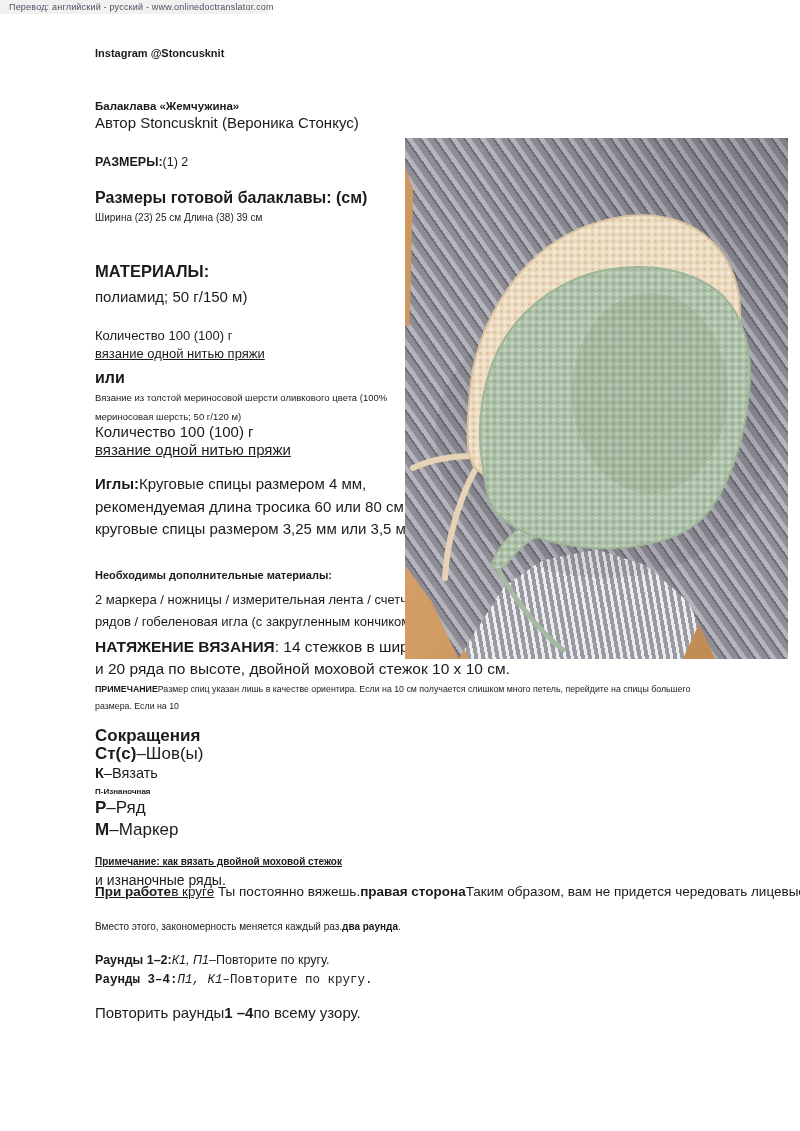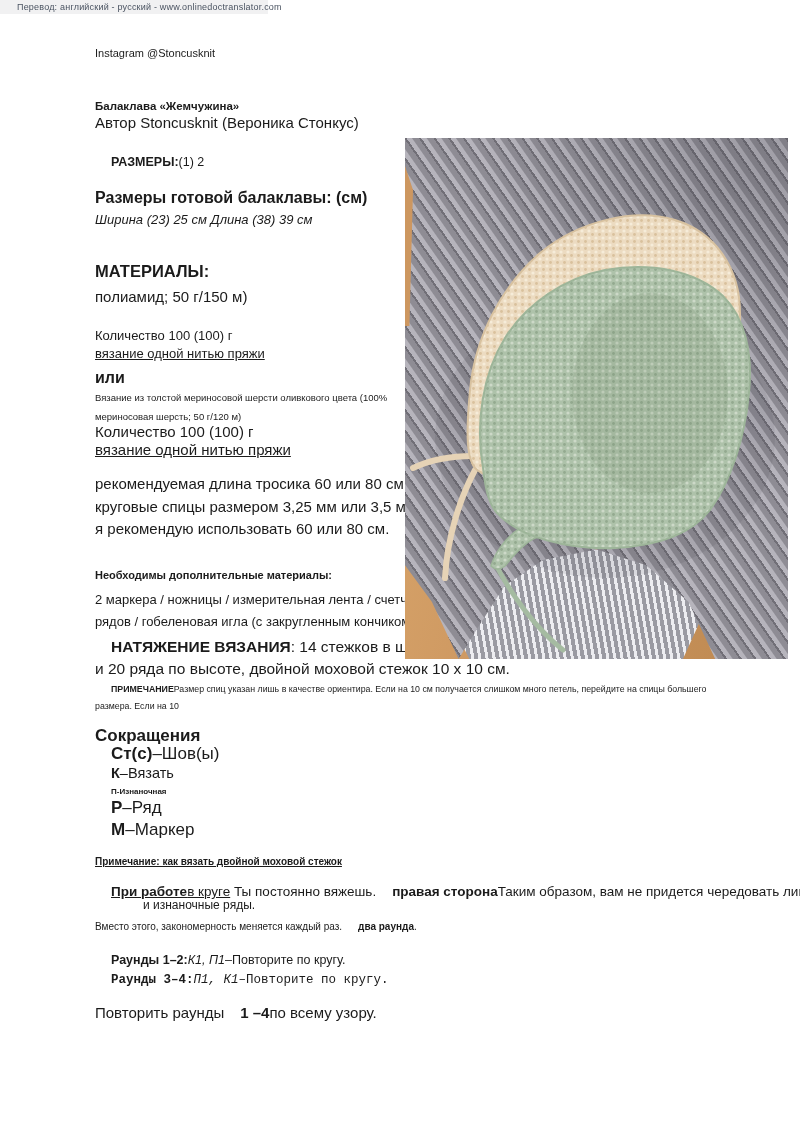--- a/index.html
+++ b/index.html
@@ -2,36 +2,36 @@
 <html style="--page_bg: #ffffff; --text: #1b1b1b; --translator_bar_bg: #f1f1f2; --translator_icon: #e8684a; --translator_text: #4a5361; --blanket_gray: #8e8c94; --blanket_light: #b6b4bc; --hood_beige: #ecdbc1; --hood_beige_light: #f6ecd9; --hood_beige_dark: #d9c19d; --hood_green: #aec2aa; --hood_green_light: #cdd9c8; --hood_green_dark: #93a98f; --wood: #cd9760; --stripe_light: #ededf1; --stripe_dark: #9a9aa2;"><head>
 <meta charset="utf-8">
 <style>
   html,body{margin:0;padding:0;}
   body{
     width:800px;height:1131px;position:relative;overflow:hidden;
     background:var(--page_bg,#fff);color:var(--text,#1b1b1b);
     font-family:"Liberation Sans",sans-serif;
   }
   .abs{position:absolute;left:95px;white-space:nowrap;}
-  b{font-weight:bold;margin-left:16px;}
+  b{font-weight:bold;}
   .u{text-decoration:underline;}
   .it{font-style:italic;}
   .blk{display:block;}
 
   
   #translator-bar{left:0;top:0;width:268px;height:14px;background:var(--translator_bar_bg,#f1f1f2);
-    display:flex;align-items:center;gap:3px;padding-left:14px;box-sizing:border-box;}
+    display:flex;align-items:center;gap:3px;padding-left:6px;box-sizing:border-box;}
   #translator-bar span{font-size:9px;color:var(--translator_text,#4a5361);letter-spacing:.2px;}
 
-  #b-instagram{top:47px;font-size:11px;font-weight:normal;}
+  #b-instagram{top:47px;font-size:11px;font-weight:bold;}
   #b-pattern-name{top:100px;font-size:11.5px;font-weight:bold;}
   #b-author{top:114px;font-size:15px;}
   #b-sizes{top:155px;font-size:12.5px;}
   #b-finished-title{top:189px;font-size:16px;font-weight:bold;}
-  #b-finished-value{top:212px;font-size:13px;font-style:italic;}
+  #b-finished-value{top:212px;font-size:10px;}
   #b-materials-title{top:262px;font-size:16.5px;font-weight:bold;}
   #b-yarn{top:286px;font-size:15px;line-height:22px;}
   #b-qty1{top:328px;font-size:13px;}
   #b-strand1{top:346px;font-size:13px;}
   #b-or{top:369px;font-size:16px;font-weight:bold;}
   #b-merino1{top:392px;font-size:9.5px;}
   #b-merino2{top:411px;font-size:9.5px;}
   #b-qty2{top:423px;font-size:15px;}
   #b-strand2{top:441px;font-size:15px;}
   #b-needles{top:473px;font-size:15px;line-height:22.5px;}
@@ -41,21 +41,21 @@
   #b-gauge2{top:660px;font-size:15.5px;}
   #b-note{top:681px;font-size:8.8px;line-height:17px;width:618px;white-space:normal;}
   #b-abbr-title{top:726px;font-size:17px;font-weight:bold;}
   #b-abbr1{top:744px;font-size:17px;}
   #b-abbr2{top:765px;font-size:14.5px;}
   #b-abbr3{top:787px;font-size:8px;font-weight:bold;}
   #b-abbr4{top:798px;font-size:17px;}
   #b-abbr5{top:820px;font-size:17px;}
   #b-howto{top:856px;font-size:10px;font-weight:bold;text-align:right;}
   #b-round1{top:884px;font-size:13.5px;}
-  #b-round2{top:898px;font-size:12px;margin-left:48px;}
+  #b-round2{top:872px;font-size:14px;}
   #b-instead{top:921px;font-size:10px;}
   #b-rounds12{top:953px;font-size:12.5px;}
   #b-rounds34{top:973px;font-size:12.5px;font-family:Liberation Mono, monospace;}
   #b-repeat{top:1004px;font-size:15px;}
 
   
   #photo{left:405px;top:138px;width:383px;height:521px;overflow:hidden;}
   #photo .layer{position:absolute;inset:0;}
   #wood{background:linear-gradient(105deg,#daa76c 0%,var(--wood,#cd9760) 45%,#bd8850 100%);}
   #stripes{left:10%;top:78%;width:68%;height:22%;position:absolute;
@@ -100,23 +100,23 @@
 </div>
 <div class="abs" id="b-qty1">Количество 100 (100) г</div>
 <div class="abs u" id="b-strand1">вязание одной нитью пряжи</div>
 <div class="abs" id="b-or">или</div>
 <div class="abs" id="b-merino1">Вязание из толстой мериносовой шерсти оливкового цвета (100%</div>
 <div class="abs" id="b-merino2">мериносовая шерсть; 50 г/120 м)</div>
 <div class="abs" id="b-qty2">Количество 100 (100) г</div>
 <div class="abs u" id="b-strand2">вязание одной нитью пряжи</div>
 
 <div class="abs" id="b-needles">
+  <span class="blk"><b>Иглы:</b><span>Круговые спицы размером 4 мм,</span></span>
   <span class="blk">рекомендуемая длина тросика 60 или 80 см,</span>
   <span class="blk">круговые спицы размером 3,25 мм или 3,5 мм,</span>
-  <span class="blk">я рекомендую использовать 60 или 80 см.</span>
 </div>
 
 <div class="abs" id="b-extra-title">Необходимы дополнительные материалы:</div>
 <div class="abs" id="b-extra">
   <span class="blk">2 маркера / ножницы / измерительная лента / счетчик</span>
   <span class="blk">рядов / гобеленовая игла (с закругленным кончиком).</span>
 </div>
 
 <div class="abs" id="b-gauge1">
   <b>НАТЯЖЕНИЕ ВЯЗАНИЯ</b><span>: 14 стежков в ширину</span>

